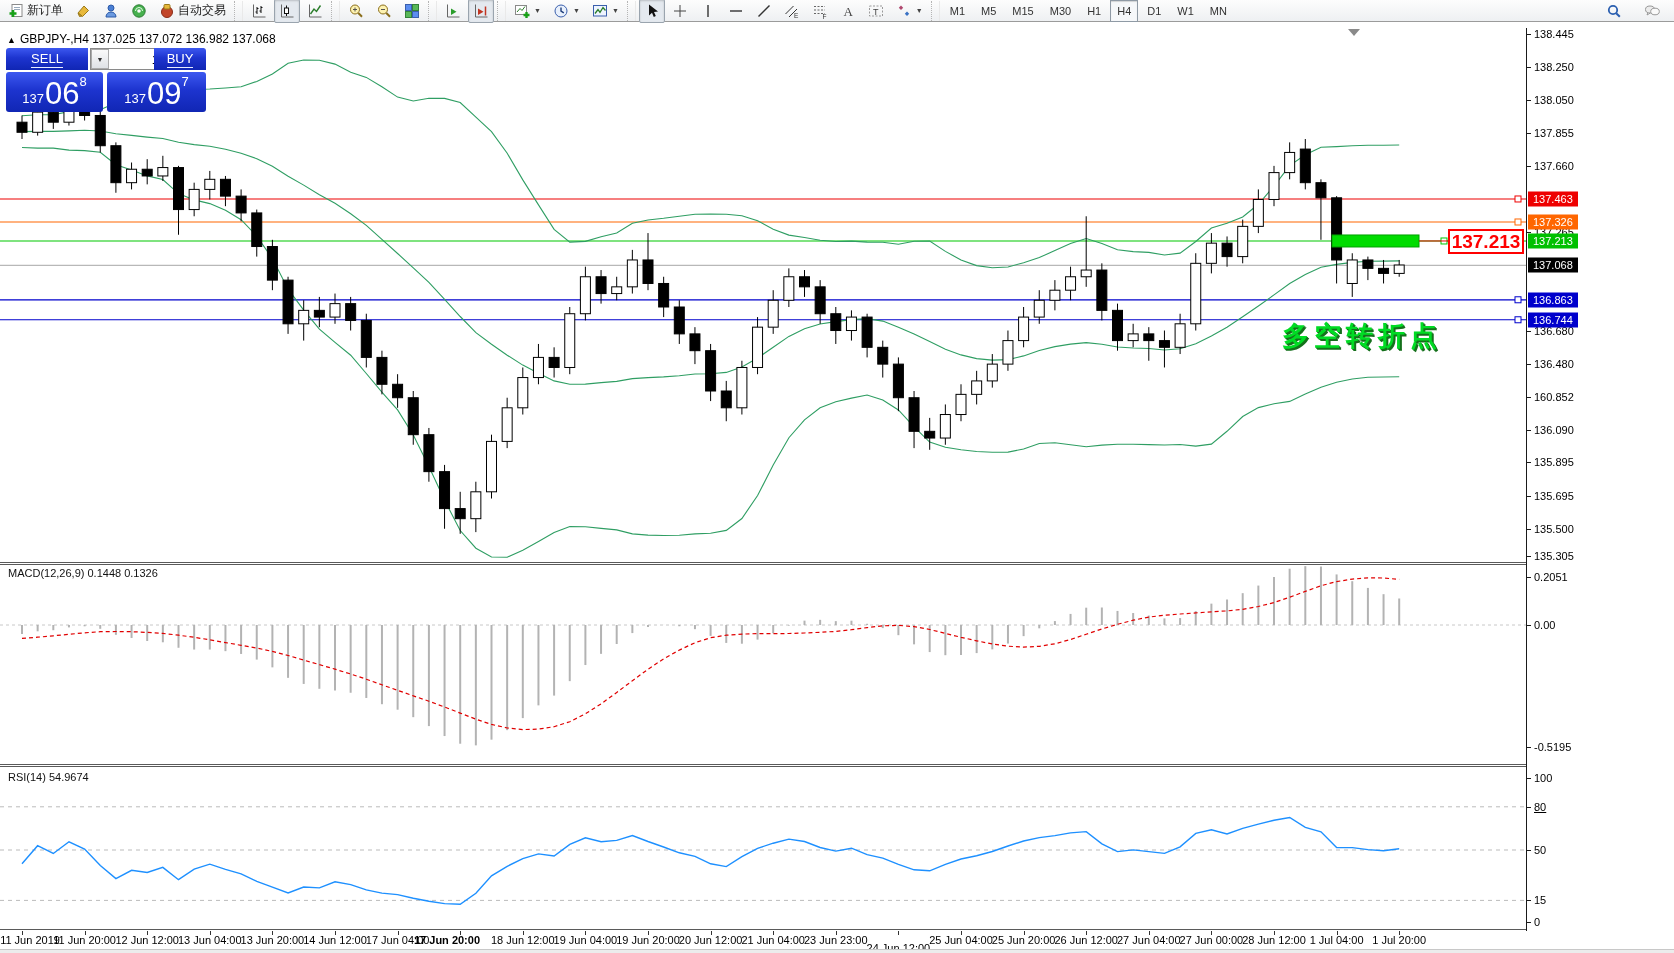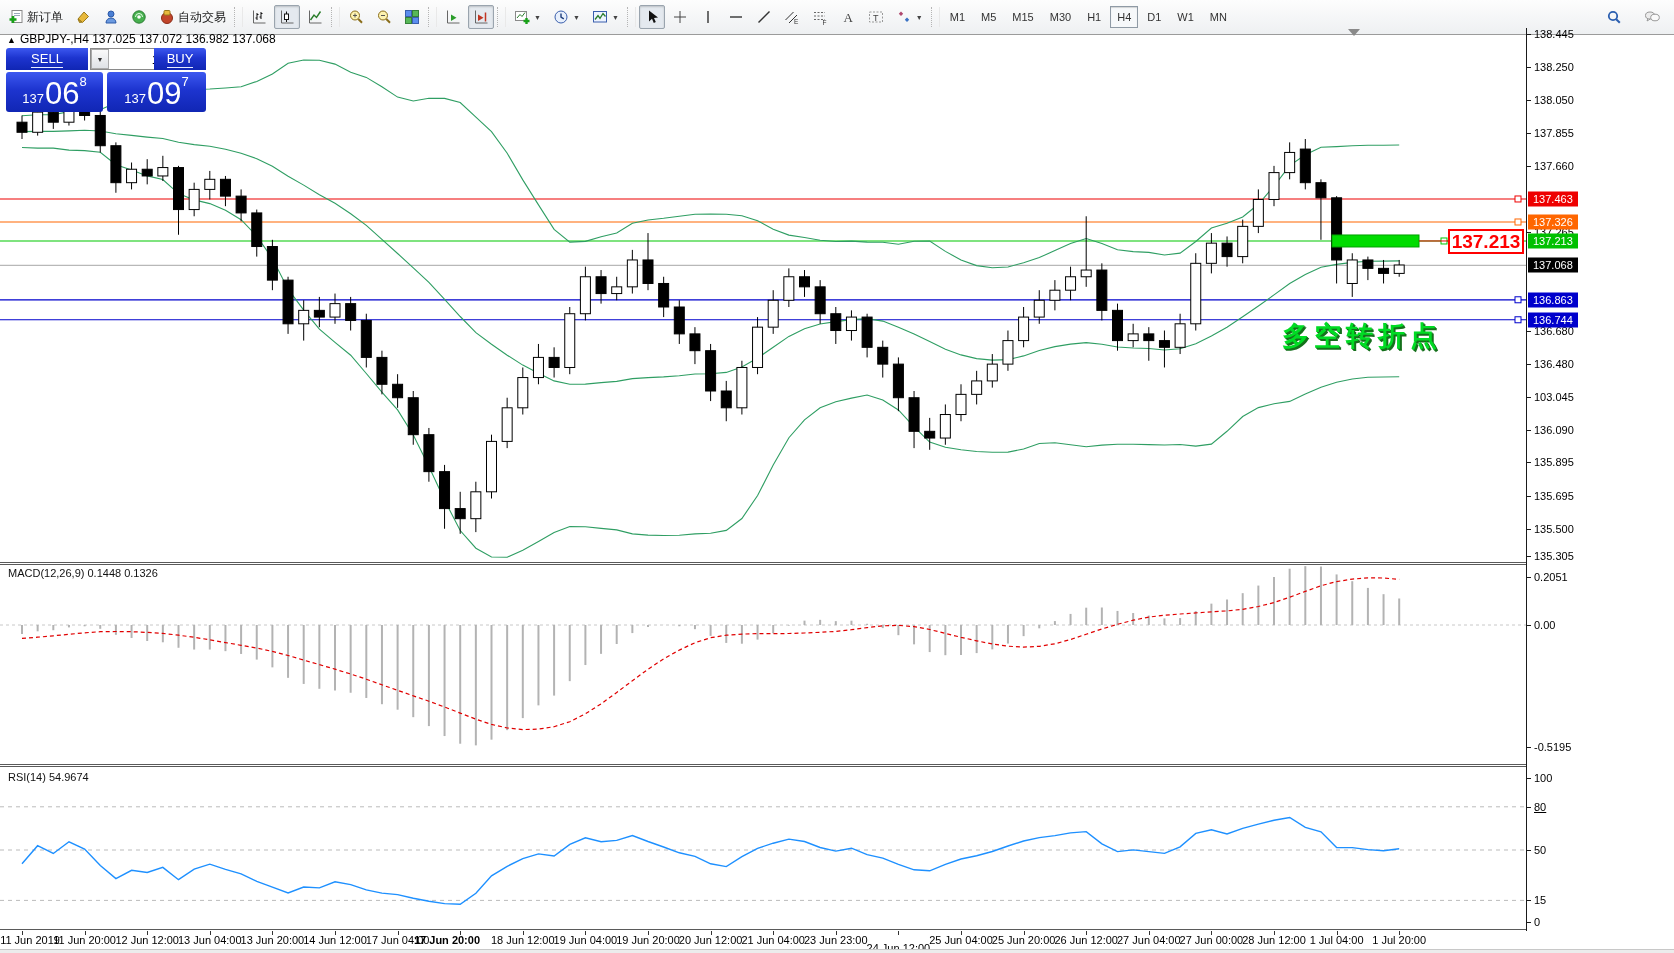--- a/index.html
+++ b/index.html
@@ -1,19 +1,19 @@
 <!DOCTYPE html>
 <html><head>
 <meta charset="utf-8">
 <style>
   html,body{margin:0;padding:0;background:#d4d0c8;}
   #app{position:relative;width:1674px;height:953px;background:#fff;overflow:hidden;
        font-family:"Liberation Sans","DejaVu Sans",sans-serif;-webkit-font-smoothing:antialiased;}
   
-  #toolbar{position:absolute;left:0;top:0;width:1674px;height:35px;background:linear-gradient(#fdfdfd,#eef0f2);
+  #toolbar{position:absolute;left:0;top:0;width:1674px;height:22px;background:linear-gradient(#fdfdfd,#eef0f2);
            border-bottom:1px solid #9b9b9b;display:flex;align-items:center;padding-left:2px;box-sizing:border-box;}
   .tb-group{display:flex;align-items:center;height:26px;}
   .tb-sep{width:7px;height:20px;margin:0 2px;border-left:1px dotted #b5b5b5;border-right:1px solid #e9e9e9;}
   .tb-btn{display:flex;align-items:center;gap:3px;height:22px;padding:0 4px;margin:0 1px;border:1px solid transparent;
           border-radius:2px;font-size:12px;color:#222;cursor:default;white-space:nowrap;}
   .tb-btn.active{background:#e4e9ef;border:1px solid #9aa4ae;box-shadow:inset 0 1px 2px rgba(0,0,0,.18);}
   .tb-btn svg{display:block;}
   .tb-dd{font-size:7px;color:#444;margin-left:1px;}
   .tf-btn{font-size:11px;color:#333;padding:0 6px;height:20px;display:flex;align-items:center;margin:0 1px;border:1px solid transparent;}
   .tf-btn.active{background:#f6f8fa;border:1px solid #8f9aa5;box-shadow:inset 0 1px 1px rgba(0,0,0,.15);}
@@ -613,21 +613,21 @@
       <div class="ax-label" style="top: 133.12px;">137.855</div>
       <div class="ax-tick" style="top: 165.88px;"></div>
       <div class="ax-label" style="top: 165.88px;">137.660</div>
       <div class="ax-tick" style="top: 232.24px;"></div>
       <div class="ax-label" style="top: 232.24px;">137.265</div>
       <div class="ax-tick" style="top: 330.52px;"></div>
       <div class="ax-label" style="top: 330.52px;">136.680</div>
       <div class="ax-tick" style="top: 364.12px;"></div>
       <div class="ax-label" style="top: 364.12px;">136.480</div>
       <div class="ax-tick" style="top: 396.88px;"></div>
-      <div class="ax-label" style="top: 396.88px;">103.045</div>
+      <div class="ax-label" style="top: 396.88px;">160.852</div>
       <div class="ax-tick" style="top: 429.64px;"></div>
       <div class="ax-label" style="top: 429.64px;">136.090</div>
       <div class="ax-tick" style="top: 462.4px;"></div>
       <div class="ax-label" style="top: 462.4px;">135.895</div>
       <div class="ax-tick" style="top: 496px;"></div>
       <div class="ax-label" style="top: 496px;">135.695</div>
       <div class="ax-tick" style="top: 528.76px;"></div>
       <div class="ax-label" style="top: 528.76px;">135.500</div>
       <div class="ax-tick" style="top: 556px;"></div>
       <div class="ax-label" style="top: 556px;">135.305</div>

